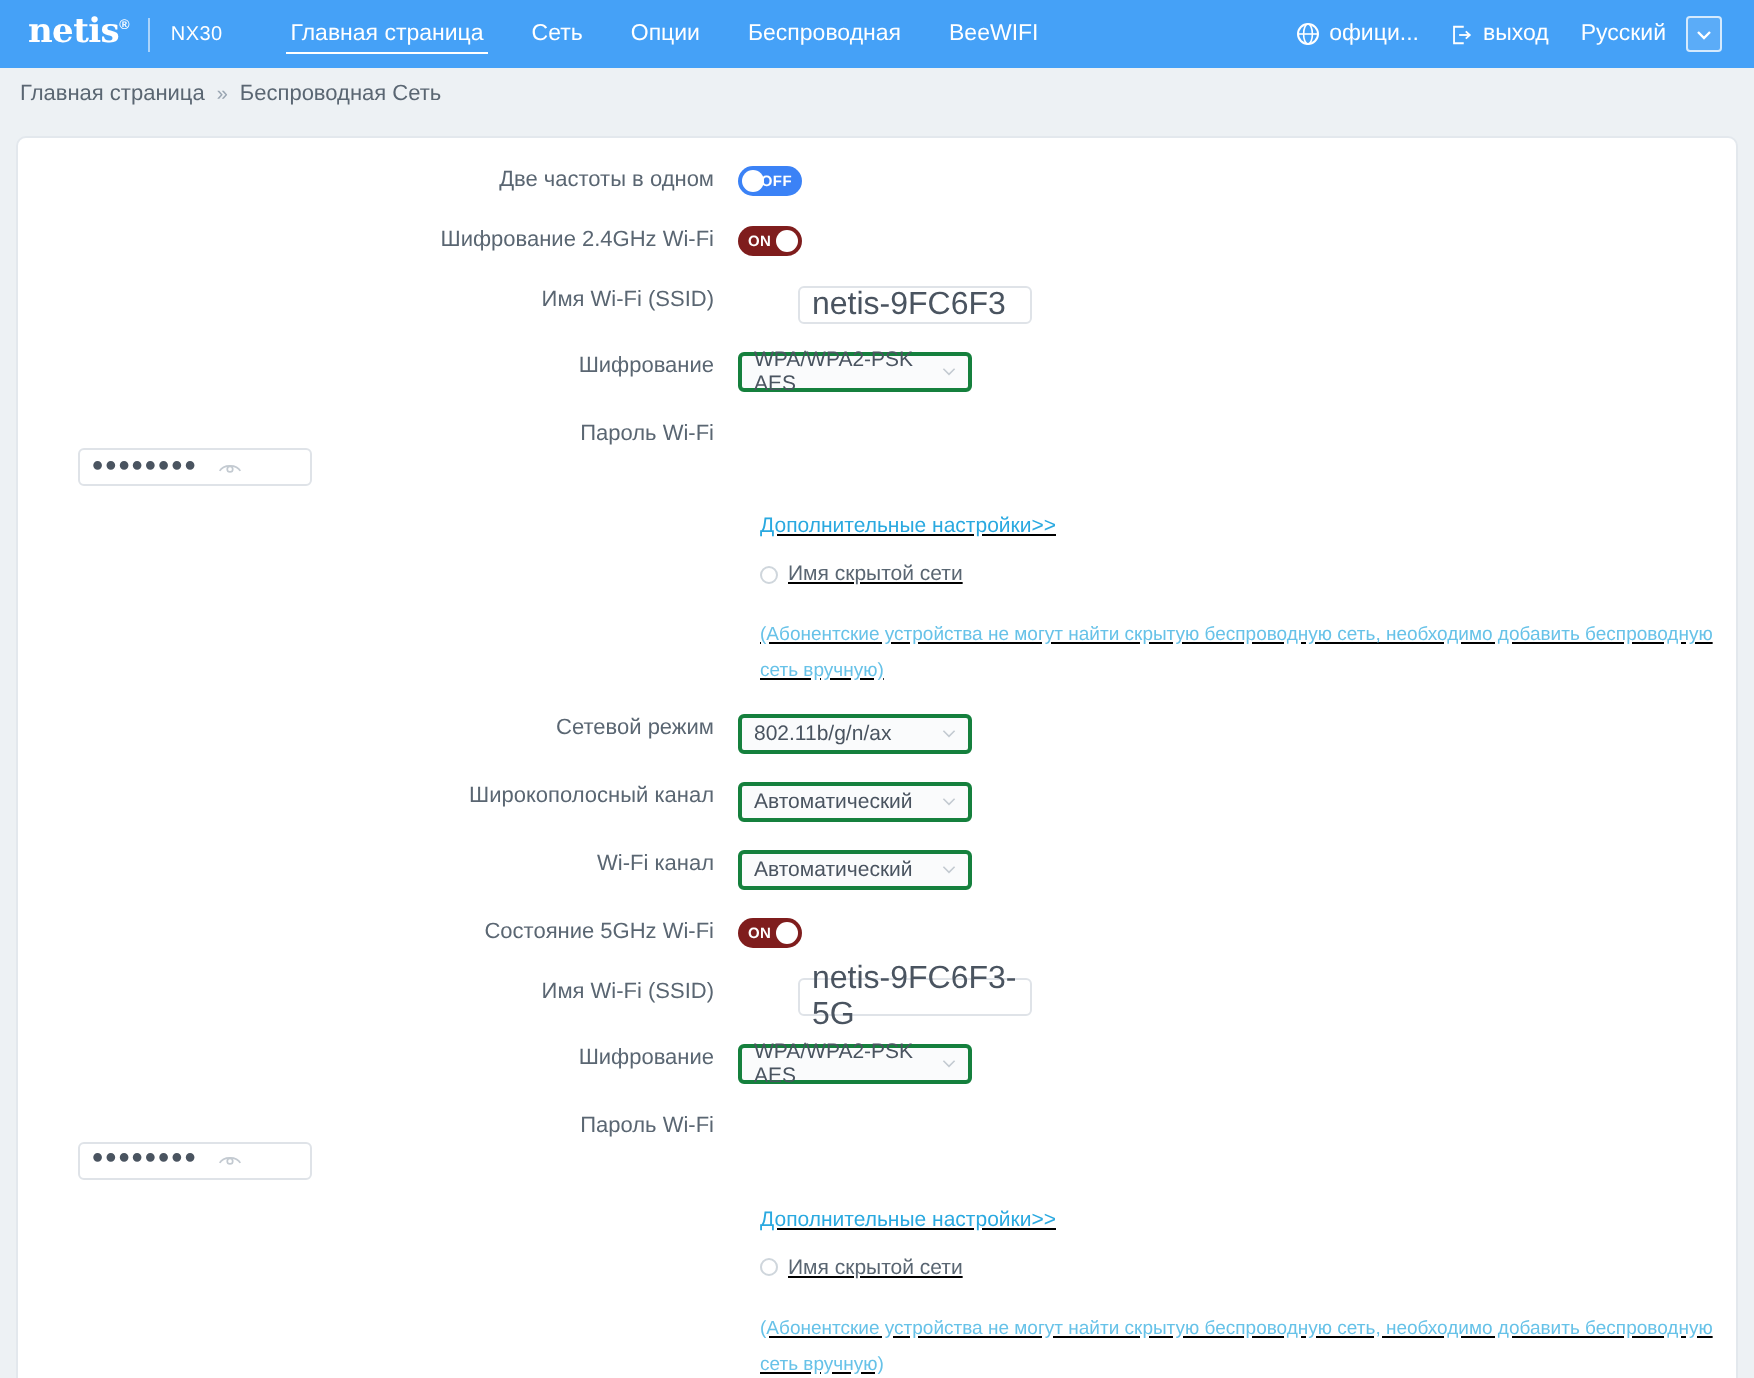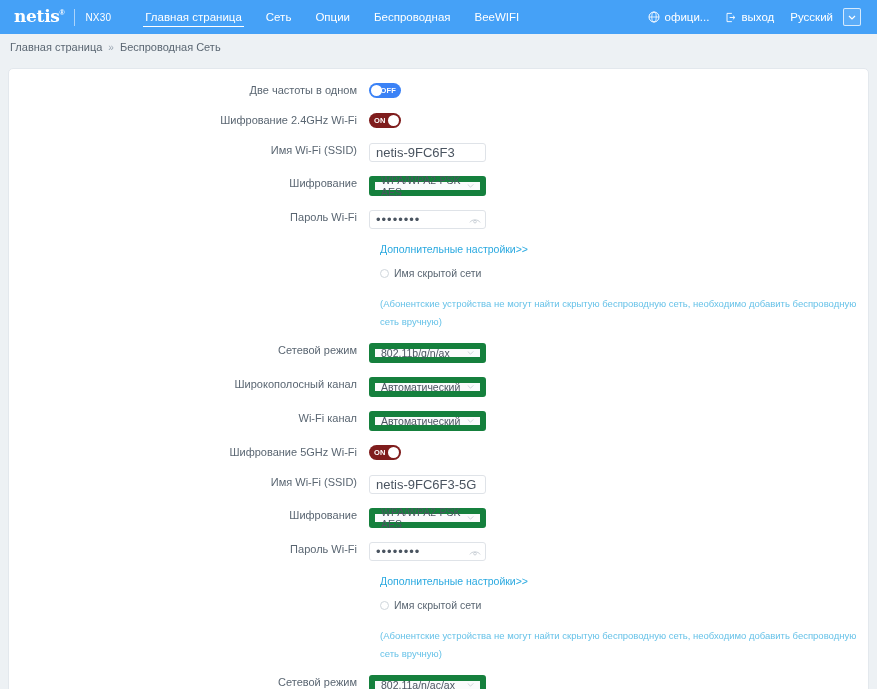--- a/index.html
+++ b/index.html
@@ -121,21 +121,21 @@
     padding-top: 14px;
     overflow: hidden;
   }
 
   .row {
     display: flex;
     align-items: flex-start;
     margin-bottom: 14px;
     min-height: 16px;
   }
-  .row.tight { margin-bottom: 10px; }
+  .row.tight { margin-bottom: 10px; flex-direction: column; }
   .label {
     width: 360px;
     text-align: right;
     padding-right: 12px;
     font-size: 11px;
     color: #5a6672;
     line-height: 1.3;
   }
   .ctrl { display: flex; align-items: center; }
 
@@ -170,31 +170,32 @@
   .toggle.on .knob { right: 2px; }
   .toggle.on .tlabel { left: 5px; }
 
   
   .field {
     width: 117px;
     height: 19px;
     border: 1px solid #dfe3e8;
     border-radius: 3px;
     background: #ffffff;
-    font-size: 13px;
+    font-size: 16px;
     color: #4a5460;
     padding: 0 6px;
     display: flex;
     align-items: center;
     font-family: "Liberation Sans", sans-serif;
+    margin-left: 30px;
   }
   .select {
     width: 117px;
     height: 20px;
-    border: 6px solid #15803d;
+    border: 2px solid #15803d;
     border-radius: 3px;
     background: #fafbfc;
     font-size: 10.5px;
     color: #4a5460;
     padding: 0 18px 0 6px;
     display: flex;
     align-items: center;
     position: relative;
     cursor: pointer;
   }
@@ -235,21 +236,21 @@
   .radio {
     width: 9px; height: 9px;
     border: 1px solid #cfd6dc;
     border-radius: 50%;
     background: #fff;
     flex: none;
     cursor: pointer;
   }
   .radio-label { font-size: 10.5px; color: #5a6672; }
 
-  .indent { margin-left: 371px; }
+  .indent { margin-left: 371px; text-decoration: underline; }
 </style>
 </head>
 <body>
 
 <div class="topbar">
   <div class="logo">
     <span>netis</span><span class="logo-sup">®</span>
   </div>
   <div class="logo-divider"></div>
   <div class="model">NX30</div>
@@ -405,21 +406,21 @@
       <div class="select">
         <span>Автоматический</span>
         <svg class="chev" viewBox="0 0 8 5">
             <path d="M0.5 0.5L4 4 7.5 0.5" fill="none" stroke="#c3cad1" stroke-width="1"></path>
           </svg>
       </div>
     </div>
   </div>
 
   <div class="row">
-    <div class="label">Шифрование 5GHz Wi-Fi</div>
+    <div class="label">Состояние 5GHz Wi-Fi</div>
     <div class="ctrl">
       <div class="toggle on">
         <span class="tlabel">ON</span>
         <span class="knob"></span>
       </div>
     </div>
   </div>
 
   <div class="row">
     <div class="label">Имя Wi-Fi (SSID)</div>

